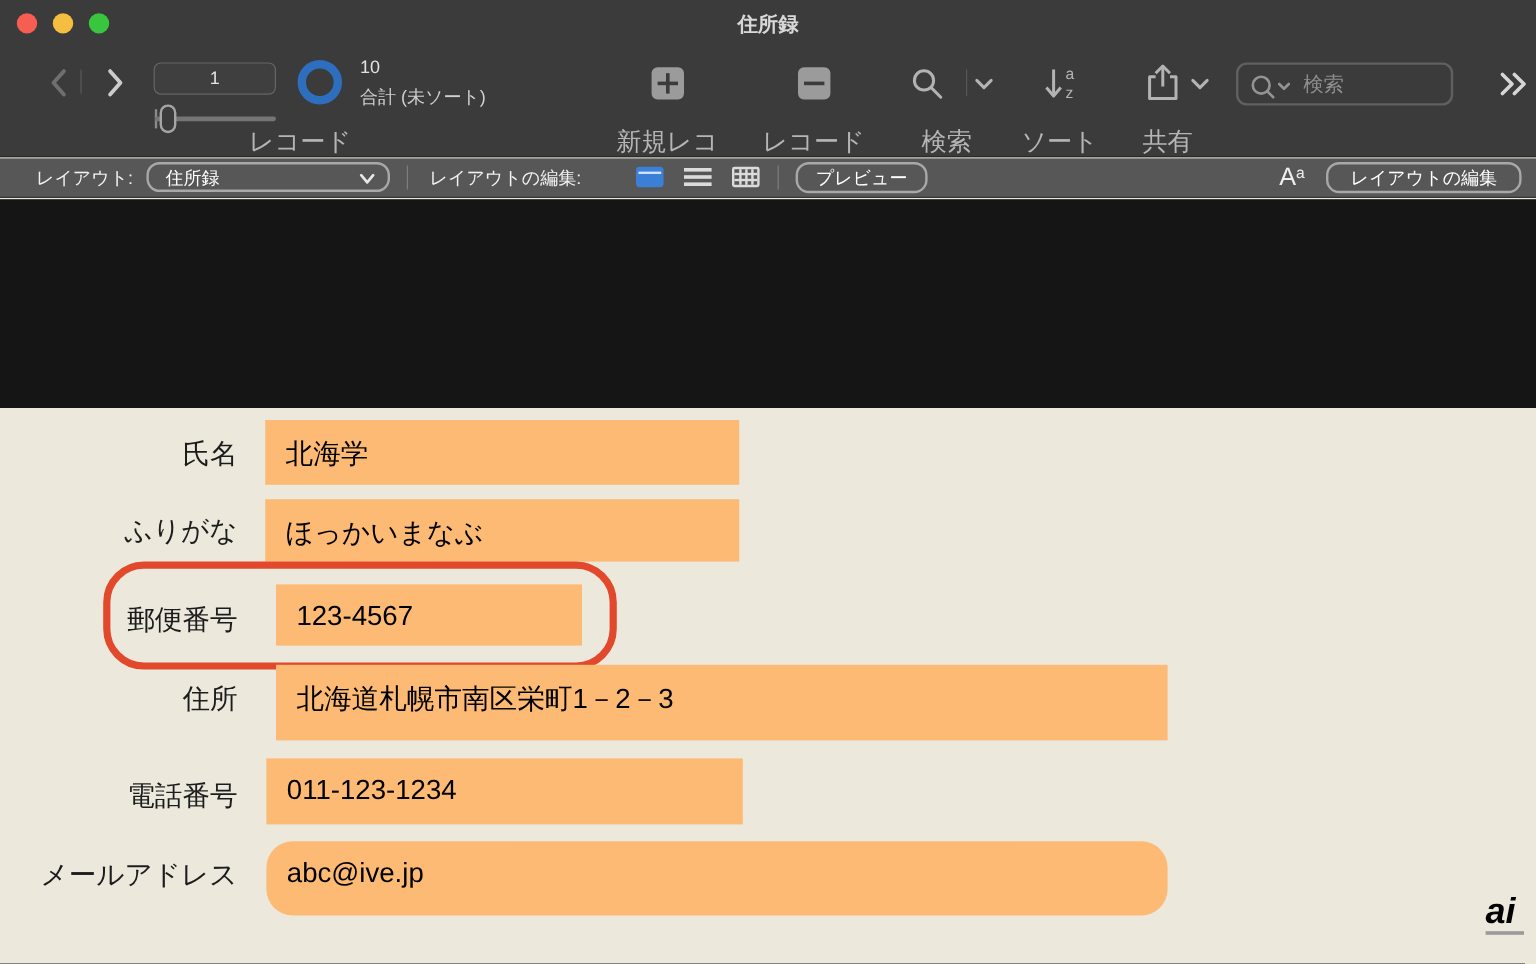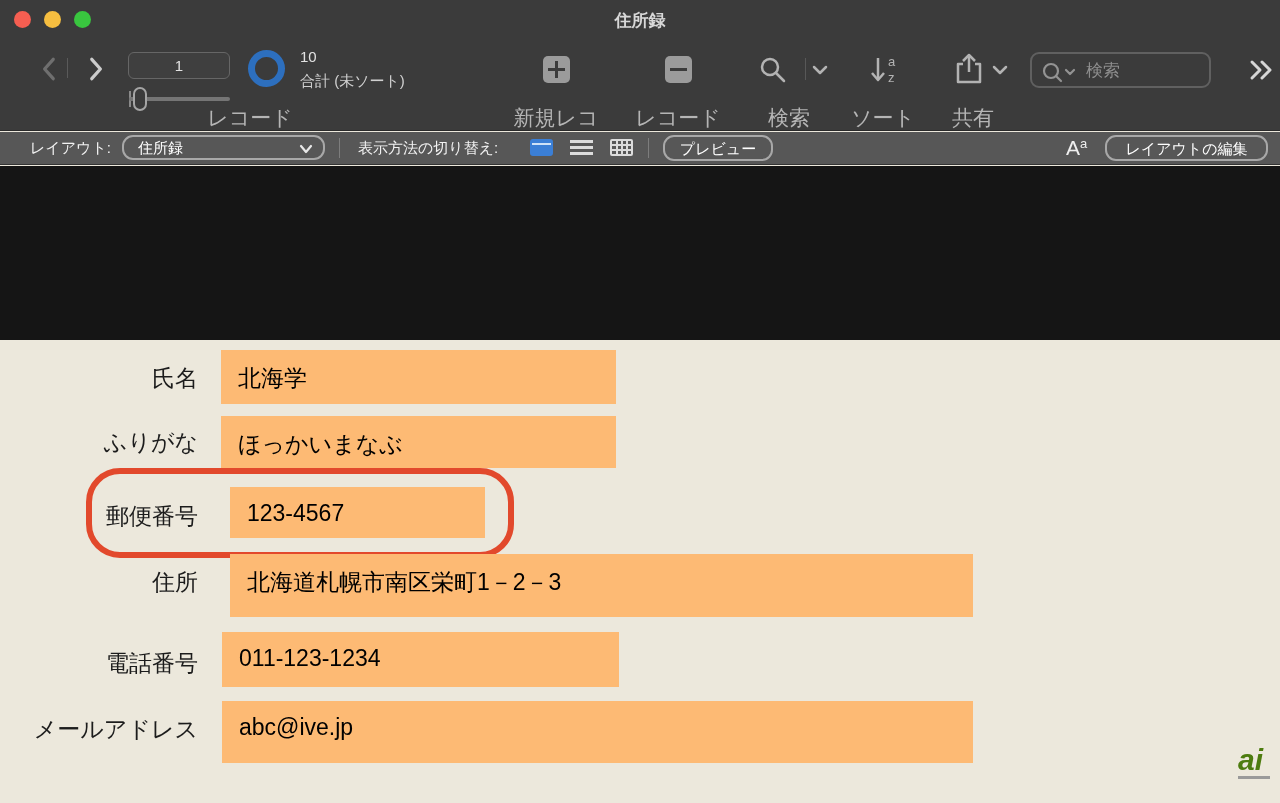--- a/index.html
+++ b/index.html
@@ -59,21 +59,21 @@
 
   
   .content-header{position:absolute;left:0;top:166px;width:1280px;height:174px;background:#151515;}
   .content-header .big-title{position:absolute;left:60px;top:212px;color:#8f8f8f;font-size:40px;letter-spacing:2px;}
 
   
   .form-area{position:absolute;left:0;top:340px;width:1280px;height:463px;background:#ECE8DC;}
   .f-label{position:absolute;left:0;width:198px;text-align:right;color:#1c1c1c;font-size:23px;}
   .f-field{position:absolute;background:#fdba74;color:#000;font-size:23px;padding:13px 0 0 17px;}
   .annotation{position:absolute;left:86px;top:128px;width:428px;height:90px;border:6px solid #e2492c;border-radius:34px;}
-  .watermark{position:absolute;left:1238px;top:745px;color:#4d7c0f;font-family:"Liberation Serif","DejaVu Serif",serif;font-style:italic;font-weight:bold;font-size:30px;line-height:30px;}
+  .watermark{position:absolute;left:1238px;top:745px;color:#000000;font-family:"Liberation Serif","DejaVu Serif",serif;font-style:italic;font-weight:bold;font-size:30px;line-height:30px;}
   .watermark .bar{display:block;margin-top:1px;width:32px;height:3px;background:#9a9a9a;}
 </style>
 </head>
 <body>
 
 <div class="window">
 
   <div class="topbar">
     <div class="traffic t-close"></div>
     <div class="traffic t-min"></div>
@@ -150,21 +150,21 @@
 
   <div class="layoutbar">
     <div class="lb-text" style="left:30px;">レイアウト:</div>
     <div class="lb-pill layout-popup">
       <span class="name">住所録</span>
       <svg class="icon-svg" style="right:10px;top:7px;" width="14" height="11" viewBox="0 0 14 11">
           <polyline points="2,2 7,8 12,2" fill="none" stroke="#e8e8e8" stroke-width="2.2" stroke-linecap="round" stroke-linejoin="round"></polyline>
         </svg>
     </div>
     <div class="vsep-lb" style="left:339px;"></div>
-    <div class="lb-text" style="left:358px;">表示方法の切り替え:</div>
+    <div class="lb-text" style="left:358px;">レイアウトの編集:</div>
     <div class="view-icons">
       <span class="vi vi-form"></span>
       <span class="vi vi-list"></span>
       <span class="vi vi-table"></span>
     </div>
     <div class="vsep-lb" style="left:648px;"></div>
     <div class="lb-pill btn-preview">プレビュー</div>
     <div class="fmt-toggle"><span class="big">A</span><span class="small">a</span></div>
     <div class="lb-pill btn-editlayout">レイアウトの編集</div>
   </div>
@@ -184,21 +184,21 @@
     <div class="f-field" style="left:230px;top:147px;width:255px;height:51px;">123-4567</div>
     <div class="annotation"></div>
 
     <div class="f-label" style="top:227px;">住所</div>
     <div class="f-field" style="left:230px;top:214px;width:743px;height:63px;">北海道札幌市南区栄町1－2－3</div>
 
     <div class="f-label" style="top:308px;">電話番号</div>
     <div class="f-field" style="left:222px;top:292px;width:397px;height:55px;">011-123-1234</div>
 
     <div class="f-label" style="top:374px;">メールアドレス</div>
-    <div class="f-field" style="left:222px;top:361px;width:751px;height:62px;">abc@ive.jp</div>
+    <div class="f-field" style="left:222px;top:361px;width:751px;height:62px;border-radius:22px;">abc@ive.jp</div>
   </div>
 
   <div class="watermark">
     <span>ai</span>
     <span class="bar"></span>
   </div>
 
 </div>
 
 </body></html>

